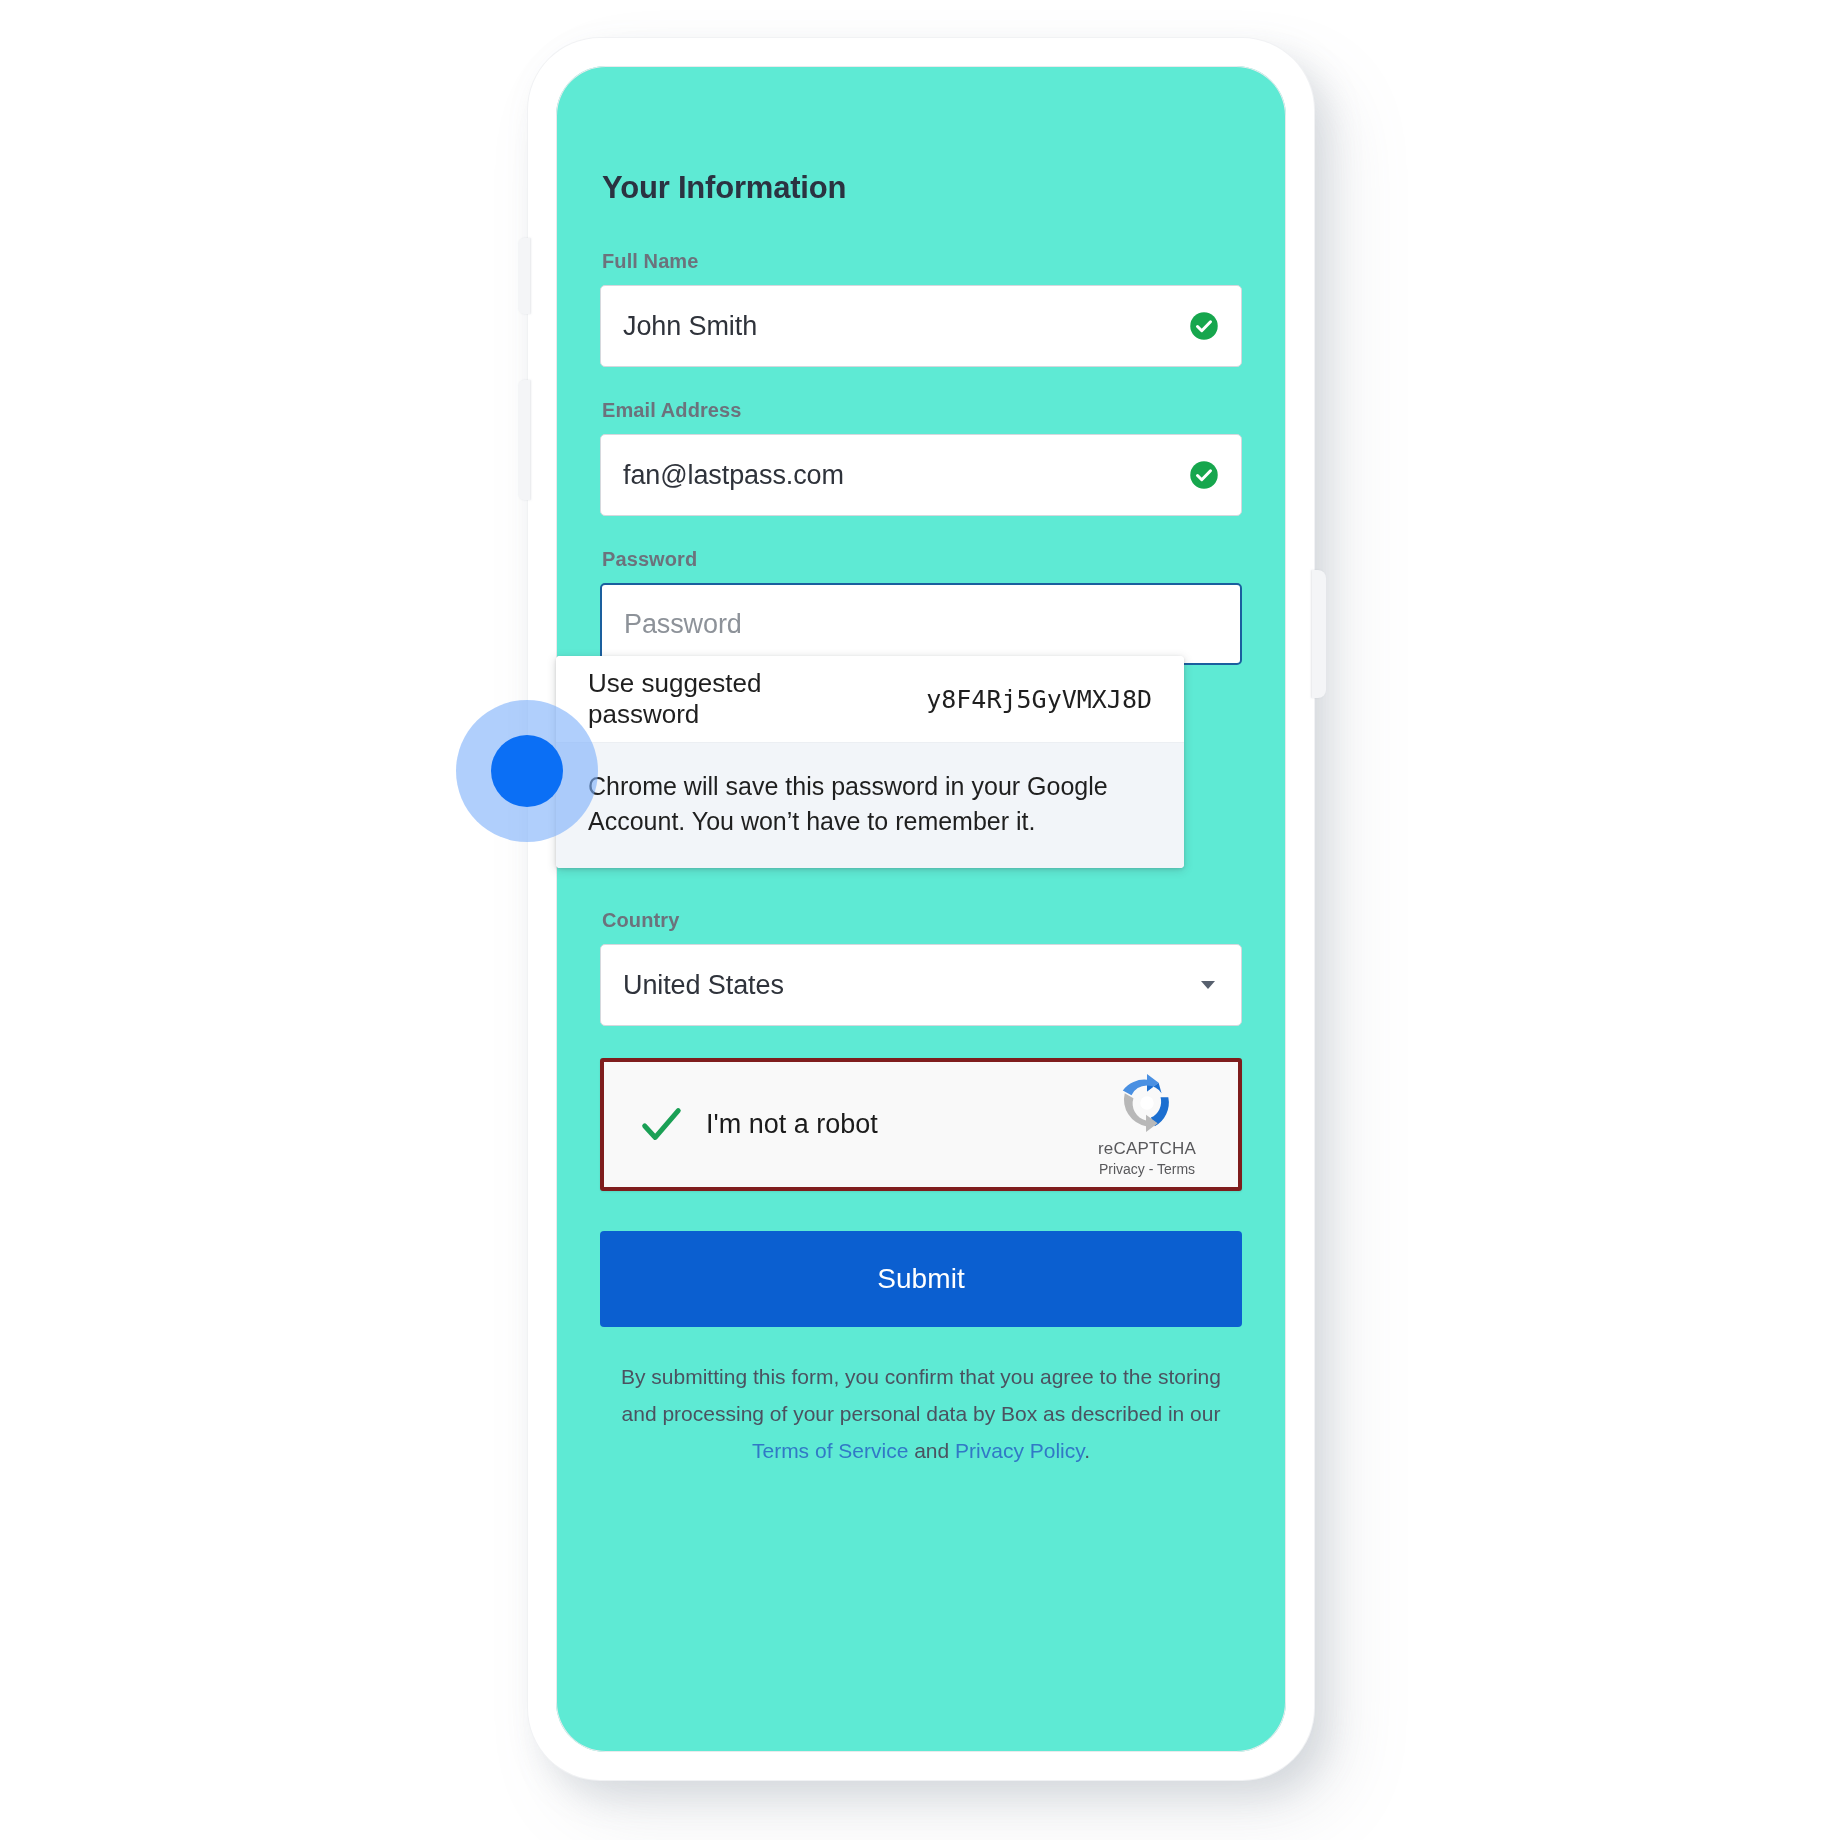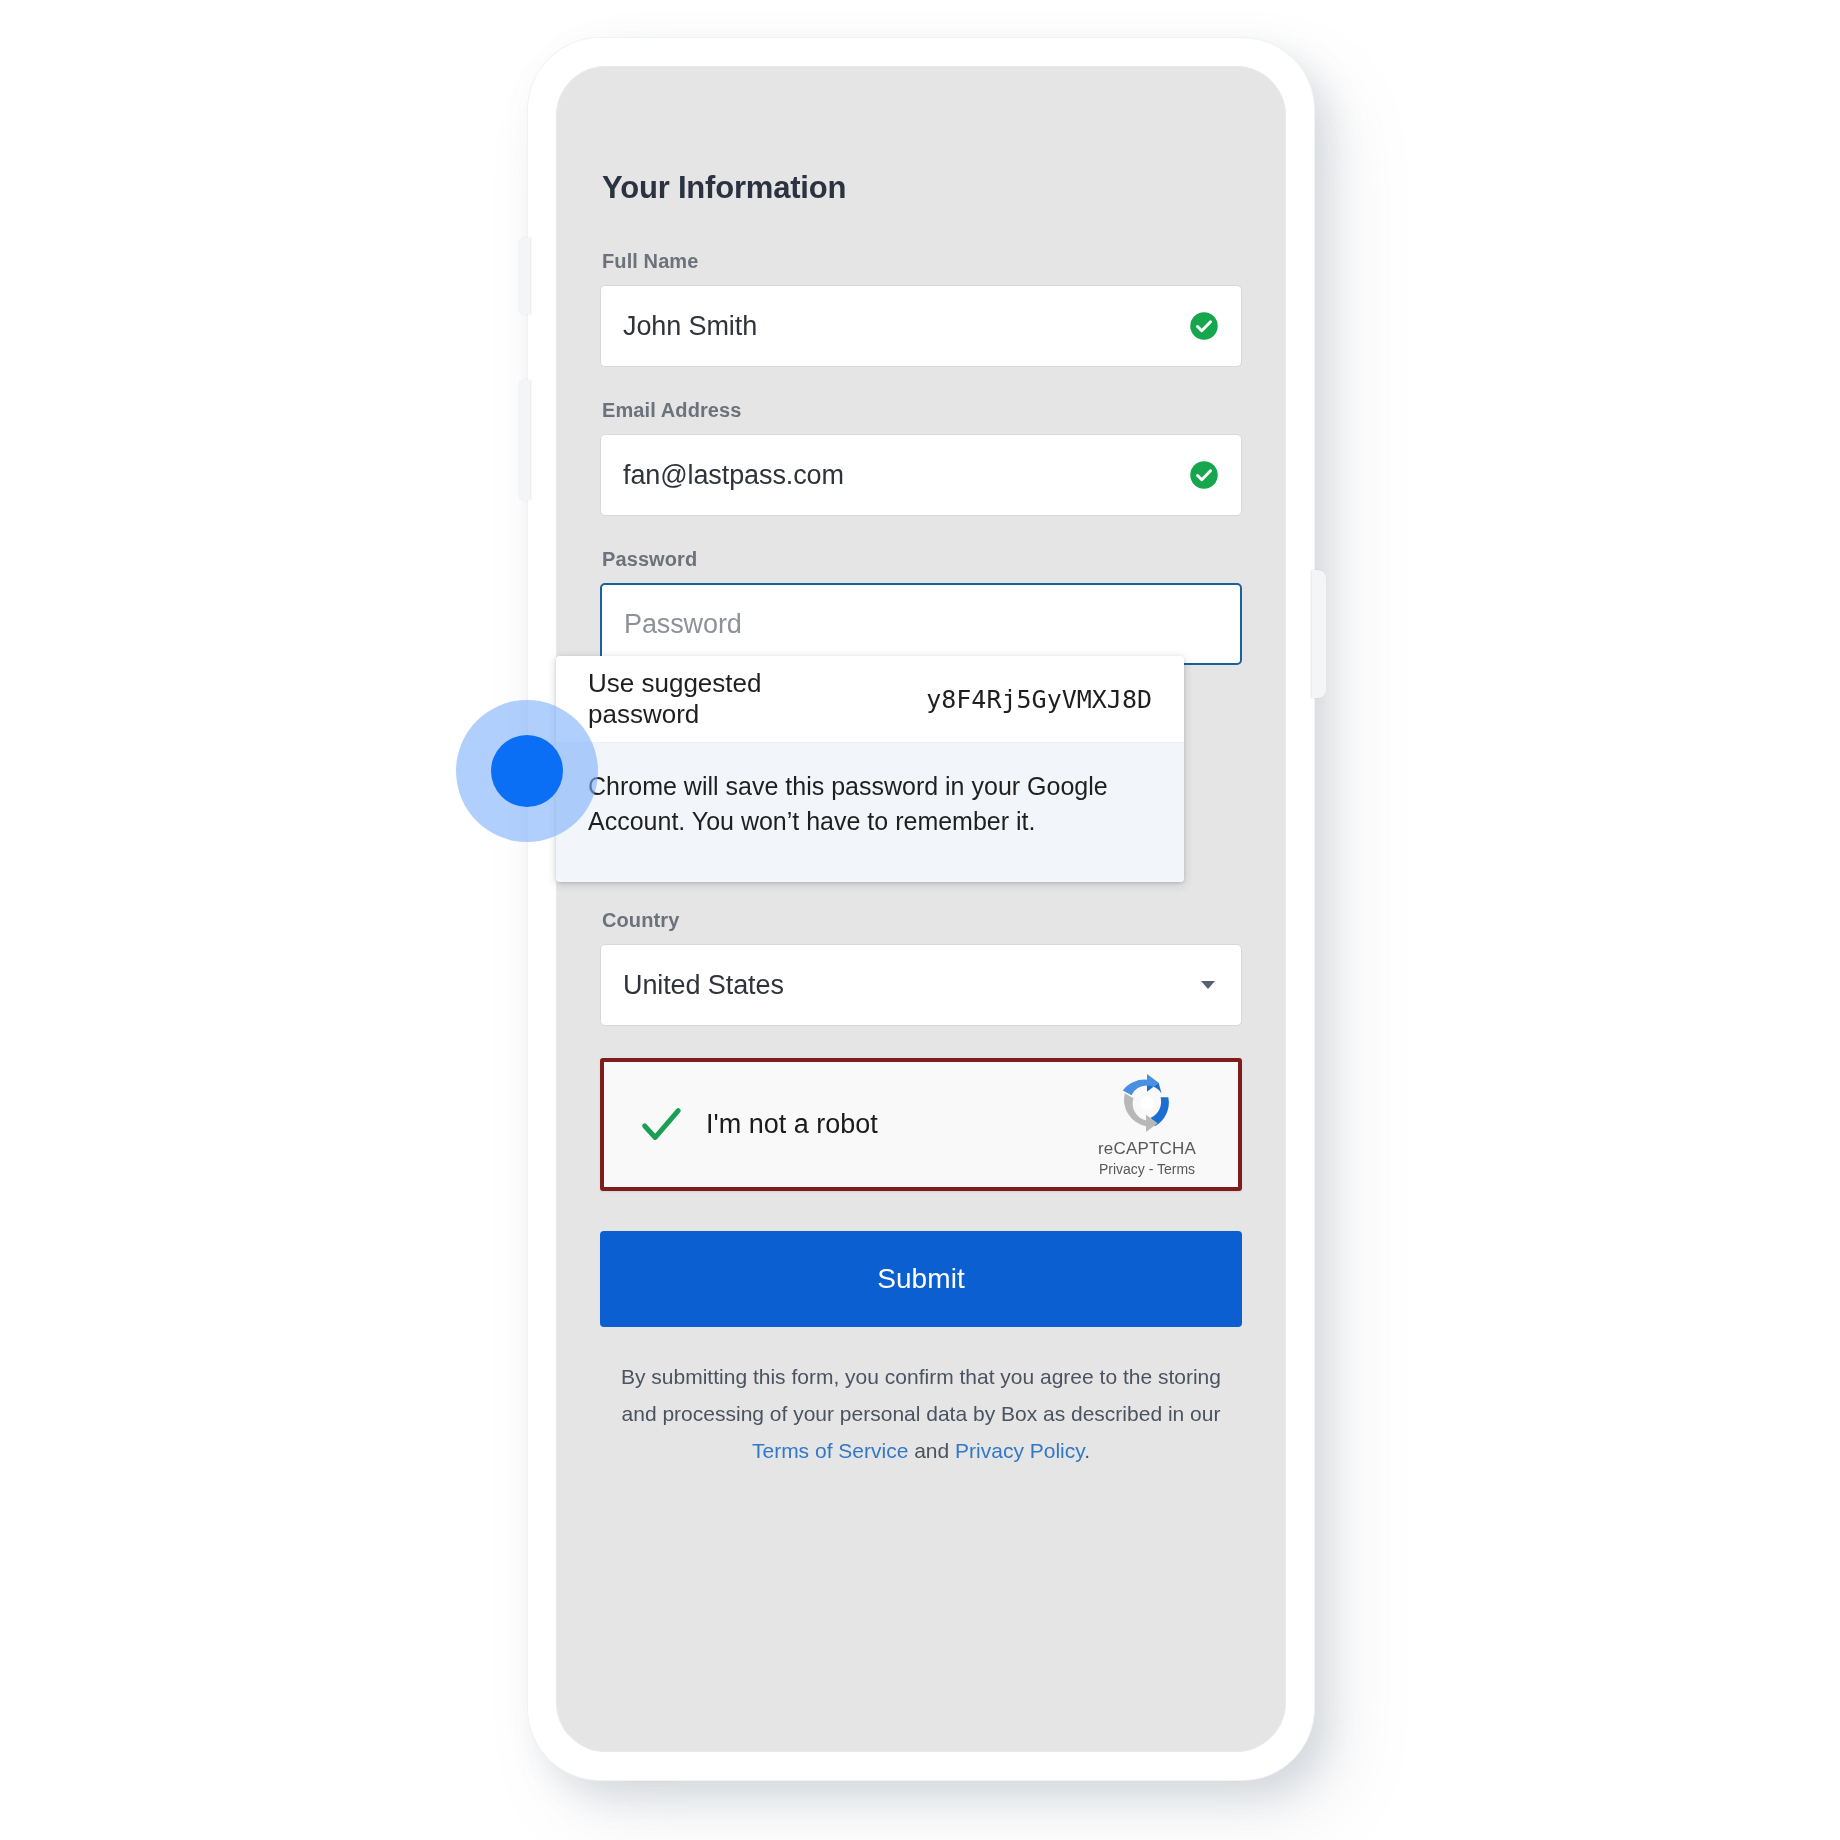--- a/index.html
+++ b/index.html
@@ -29,21 +29,21 @@
       0 0 0 1px #f1f2f4,
       14px 16px 34px rgba(120,130,145,0.22),
       30px 36px 70px rgba(120,130,145,0.13);
   }
   #phone-screen {
     position: absolute;
     left: 556px;
     top: 66px;
     width: 730px;
     height: 1686px;
-    background: #e5e5e5;
+    background: #5eead4;
     border-radius: 50px;
     box-shadow: inset 0 0 0 1px #e9eaec;
     overflow: hidden;
   }
   
   .side-btn {
     position: absolute;
     background: #f4f5f7;
     box-shadow: 1px 0 2px rgba(150,158,170,0.25);
   }
@@ -151,21 +151,21 @@
   }
   #suggested-password-value {
     margin-left: 50px;
     font-family: "DejaVu Sans Mono", "Liberation Mono", monospace;
     font-size: 25px;
     color: #1f1f1f;
     letter-spacing: 0px;
   }
   #password-save-note {
     background: #f2f5f9;
-    padding: 26px 32px 44px 32px;
+    padding: 26px 32px 30px 32px;
     font-size: 25px;
     line-height: 1.38;
     color: #1f1f1f;
     border-top: 1px solid #eceff3;
   }
 
   
   #recaptcha-widget {
     margin-top: 30px;
     height: 133px;

